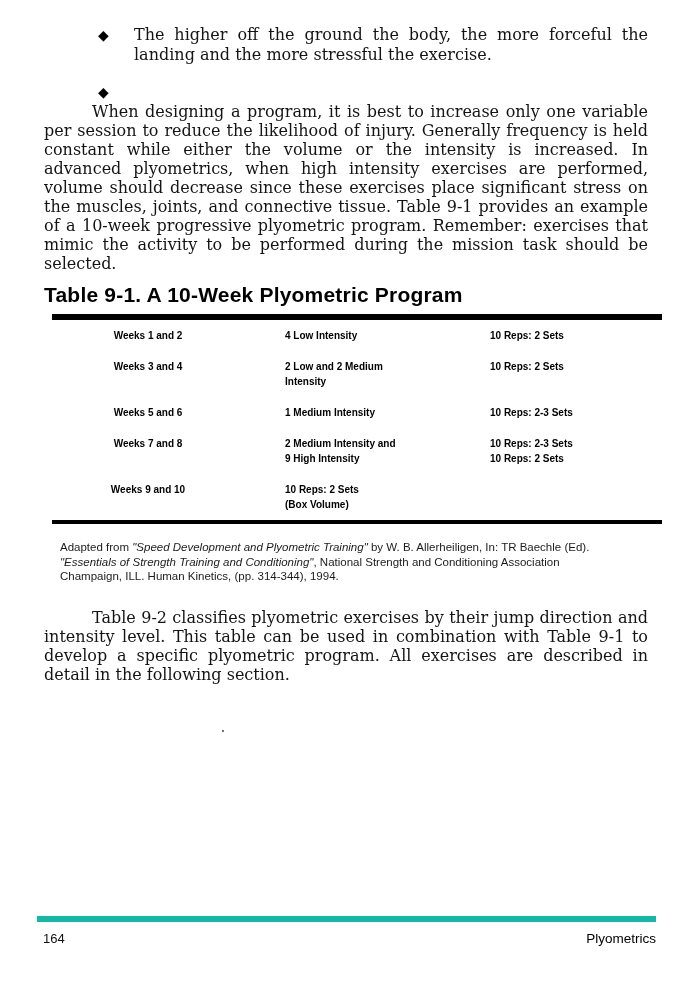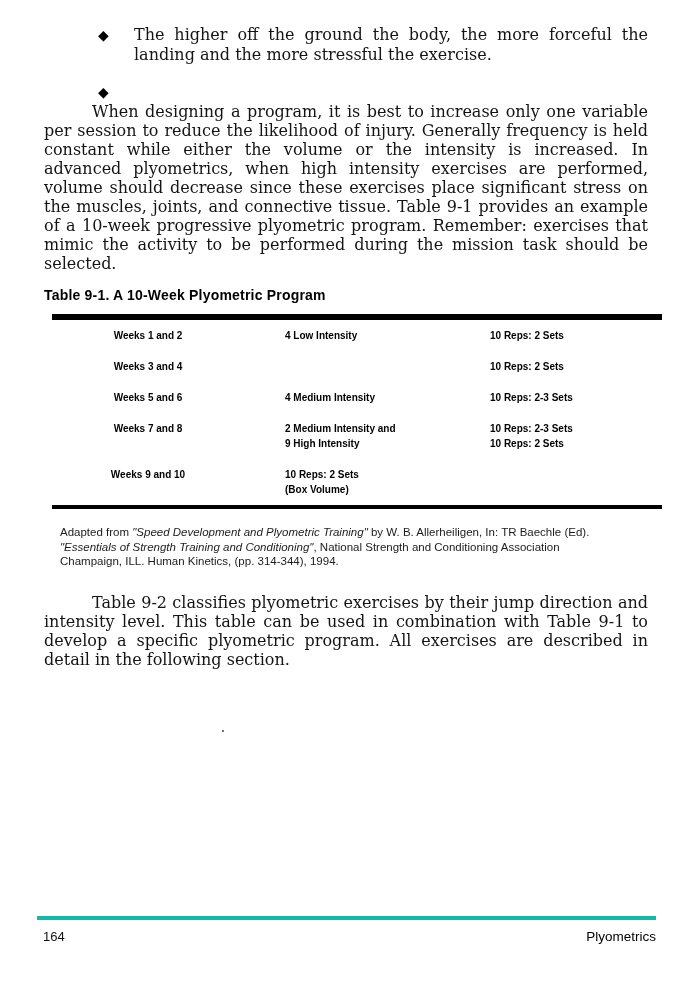--- a/index.html
+++ b/index.html
@@ -21,21 +21,21 @@
   .bullet-text { flex:1; text-align:justify; }
 
   
   .para { font-size:16px; line-height:19px; text-align:justify; text-indent:48px; margin:0; }
   .para-1 { }
   .para-2 { margin-top:24px; }
 
   
   .table-title {
     font-family:"Liberation Sans","DejaVu Sans",sans-serif;
-    font-weight:bold; font-size:14px; line-height:24px;
+    font-weight:bold; font-size:21px; line-height:24px;
     margin-top:10px; color:#000; letter-spacing:0.2px;
   }
   .ptable { margin-top:7px; margin-left:8px; width:610px;
     font-family:"Liberation Sans","DejaVu Sans",sans-serif; color:#000; }
   .rule { background:#000; }
   .rule-top { height:3px; }
   .rule-mid { height:3px; }
   .rule-bottom { height:4px; }
   .thead, .trow { display:grid; grid-template-columns:233px 205px 172px; }
   .thead { padding:7px 0 10px 0; font-weight:bold; font-size:17.5px; line-height:20px; }
@@ -51,21 +51,21 @@
     font-family:"Liberation Sans","DejaVu Sans",sans-serif;
     font-size:11.5px; line-height:14.5px; color:#1c1c1c; }
   .cit-line { white-space:nowrap; }
   .cit-line .it { font-style:italic; }
 
   
   .stray-dot { position:absolute; left:222px; top:730px; width:2px; height:2px; background:#444; border-radius:50%; }
 
   
   .footer { position:absolute; left:37px; right:33px; top:916px;
-    border-top:4px solid #14b8a6;
+    border-top:6px solid #14b8a6;
     font-family:"Liberation Sans","DejaVu Sans",sans-serif; }
   .footer-row { display:flex; justify-content:space-between; align-items:baseline; padding-top:9px; }
   .footer-page { font-size:13px; color:#111; padding-left:6px; }
   .footer-chapter { font-size:13.5px; font-weight:normal; color:#000;margin-left:42px; }
 </style>
 </head>
 <body>
 
 <div class="page">
   <div class="content">
@@ -94,30 +94,32 @@
           <div>4 Low Intensity</div>
         </div>
         <div class="c3">
           <div>10 Reps: 2 Sets</div>
         </div>
       </div>
 
       <div class="trow">
         <div class="c1">Weeks 3 and 4</div>
         <div class="c2">
+          <div>2 Low and 2 Medium</div>
+          <div>Intensity</div>
         </div>
         <div class="c3">
           <div>10 Reps: 2 Sets</div>
         </div>
       </div>
 
       <div class="trow">
         <div class="c1">Weeks 5 and 6</div>
         <div class="c2">
-          <div>4 Medium Intensity</div>
+          <div>1 Medium Intensity</div>
         </div>
         <div class="c3">
           <div>10 Reps: 2-3 Sets</div>
         </div>
       </div>
 
       <div class="trow">
         <div class="c1">Weeks 7 and 8</div>
         <div class="c2">
           <div>2 Medium Intensity and</div>

